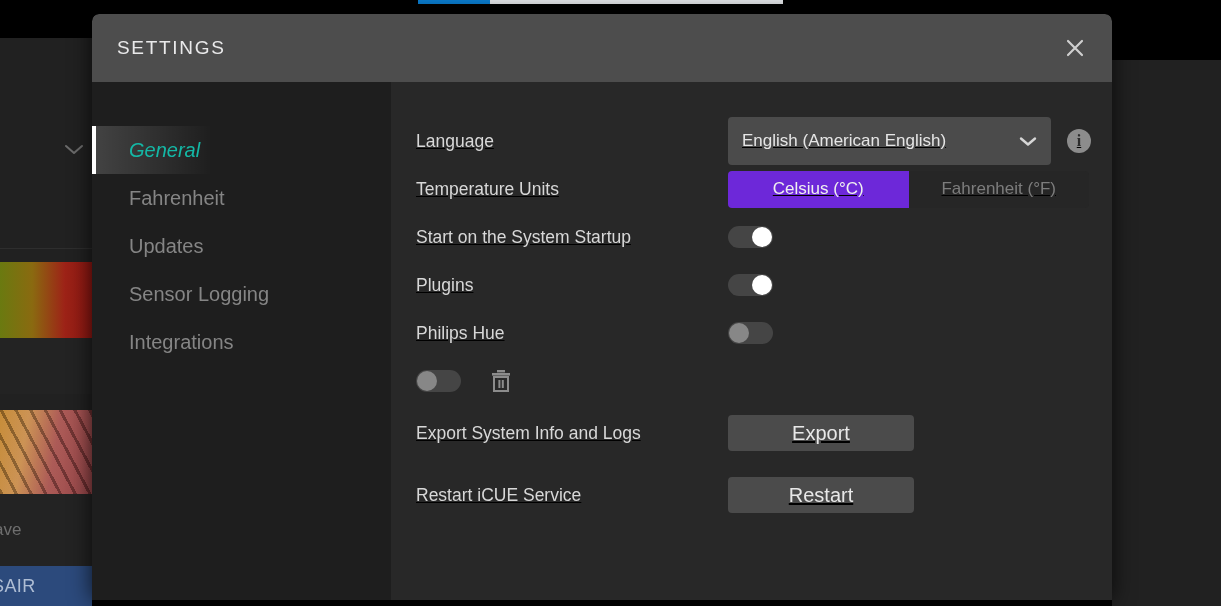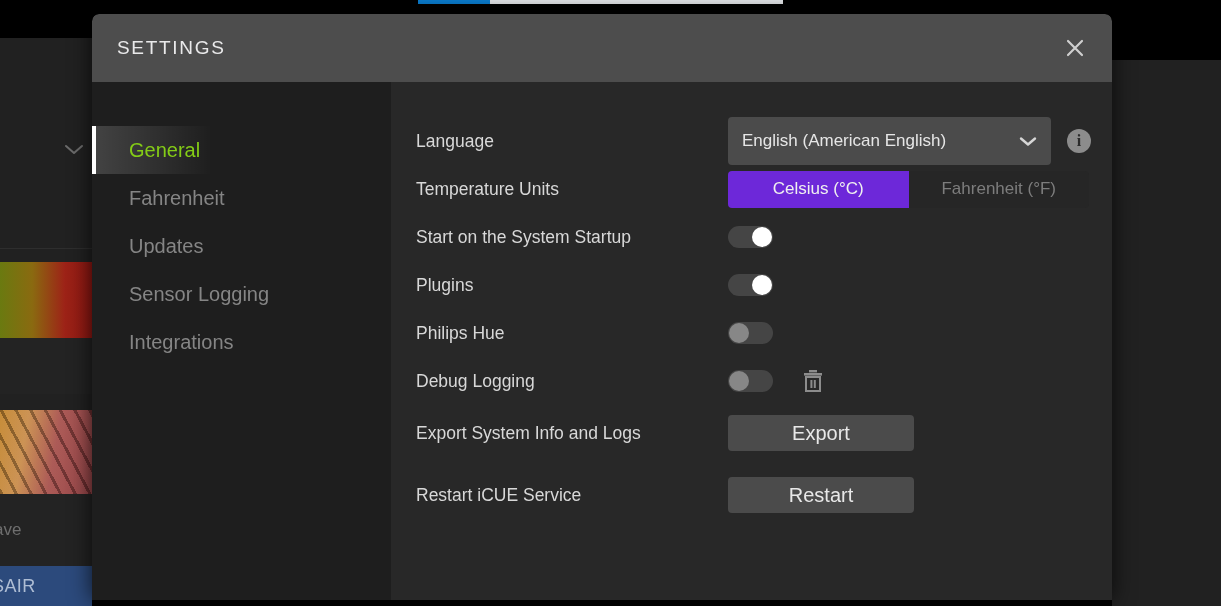--- a/index.html
+++ b/index.html
@@ -140,21 +140,21 @@
   .nav-item {
     position: relative;
     height: 48px;
     display: flex; align-items: center;
     padding-left: 37px;
     font-size: 20px;
     color: #858585;
     cursor: pointer;
     user-select: none;
   }
-  .nav-item.active { color: #84cc16; }
+  .nav-item.active { color: #14b8a6; font-style: italic; }
   .nav-item.active .nav-glow {
     position: absolute; left: 0; top: 0;
     width: 120px; height: 48px;
     background: linear-gradient(90deg, rgba(255,255,255,0.17) 0%, rgba(255,255,255,0.0) 100%);
     pointer-events: none;
   }
   .nav-item.active .nav-indicator {
     position: absolute; left: 0; top: 0;
     width: 4px; height: 48px;
     background: #ffffff;
@@ -166,20 +166,21 @@
     flex: 1;
     background: #282828;
     padding: 40px 0 0 25px;
     position: relative;
   }
   .setting-row {
     display: flex;
     align-items: center;
     height: 38px;
     margin-bottom: 10px;
+    text-decoration: underline;
   }
   .setting-row.tall { margin-bottom: 14px; }
   .setting-label {
     width: 312px;
     flex: 0 0 312px;
     color: #d8d8d8;
     font-size: 17.5px;
   }
   .setting-control {
     display: flex;
@@ -390,21 +391,20 @@
       <div class="setting-row">
         <div class="setting-label">Philips Hue</div>
         <div class="setting-control">
           <div class="toggle off">
             <div class="knob"></div>
           </div>
         </div>
       </div>
 
       <div class="setting-row tall">
-        <div class="setting-label">Debug Logging</div>
         <div class="setting-control">
           <div class="toggle off">
             <div class="knob"></div>
           </div>
           <div class="trash-btn">
             <svg width="22" height="24" viewBox="0 0 22 24">
               <rect x="7" y="1" width="8" height="2.4" fill="#8c8c8c"></rect>
               <rect x="2" y="4" width="18" height="2.6" fill="#8c8c8c"></rect>
               <rect x="4" y="8" width="14" height="14" fill="none" stroke="#8c8c8c" stroke-width="2"></rect>
               <rect x="8.4" y="11" width="2" height="8" fill="#8c8c8c"></rect>

